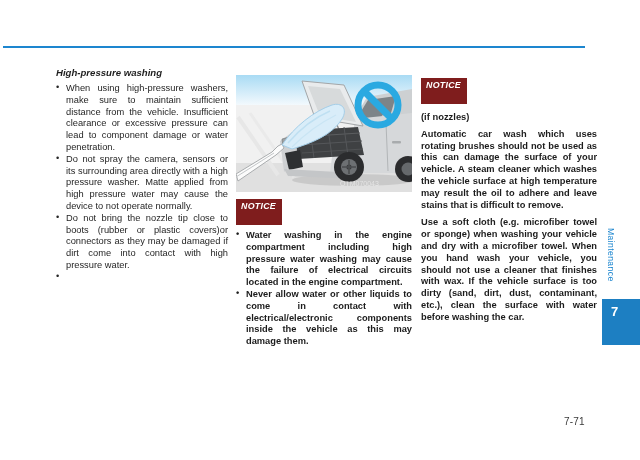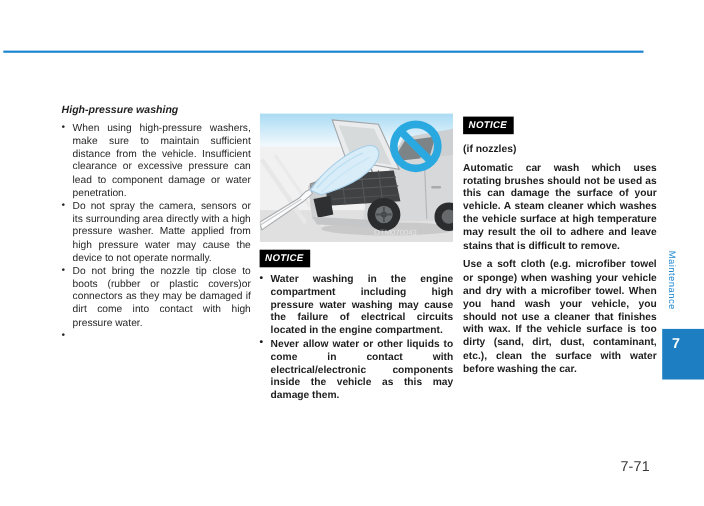--- a/index.html
+++ b/index.html
@@ -11,21 +11,21 @@
     color: #262626;
     overflow: hidden;
   }
   .top-rule {
     position: absolute;
     left: 3px; top: 46px;
     width: 582px; height: 2px;
     background: #1d86cf;
   }
   
-  .col { position: absolute; margin-top: 28px; }
+  .col { position: absolute; }
   .col-left  { left: 56px;  top: 67px; width: 172px; }
   .col-mid   { left: 236px; top: 75px; width: 176px; }
   .col-right { left: 421px; top: 74px; width: 176px; }
 
   .section-heading {
     font-size: 9.6px;
     font-weight: bold;
     font-style: italic;
     color: #1e1e1e;
     margin-bottom: 5px;
@@ -39,27 +39,27 @@
   }
   .bullet .marker {
     position: absolute;
     left: 0; top: -1px;
     font-size: 9.3px;
   }
   .bold-text { font-weight: bold; color: #1c1c1c; }
 
   .notice-box {
     display: inline-block;
-    background: #000000;
+    background: #7f1d1d;
     color: #ffffff;
     font-weight: bold;
     font-style: italic;
     font-size: 8.8px;
     line-height: 10px;
-    padding: 2px 6px 4px 5px;
+    padding: 2px 6px 14px 5px;
     letter-spacing: 0.3px;
   }
   .col-mid .notice-box { margin: 7px 0 5px 0; }
   .col-right .notice-box { margin: 4px 0 7px 0; }
 
   .subheading {
     font-size: 9.4px;
     font-weight: bold;
     line-height: 11.8px;
     color: #1c1c1c;
@@ -95,21 +95,21 @@
     width: 38px; height: 46px;
     background: #1d7fc2;
     color: #ffffff;
     font-size: 13px;
     font-weight: bold;
     padding: 5px 0 0 9px;
   }
   .page-number {
     position: absolute;
     left: 564px; top: 416px;
-    font-size: 13px;
+    font-size: 10px;
     color: #3a3a3a;
     letter-spacing: 0.2px;
   }
 </style>
 </head>
 <body>
 
 <div class="top-rule"></div>
 
 <div class="col col-left">

